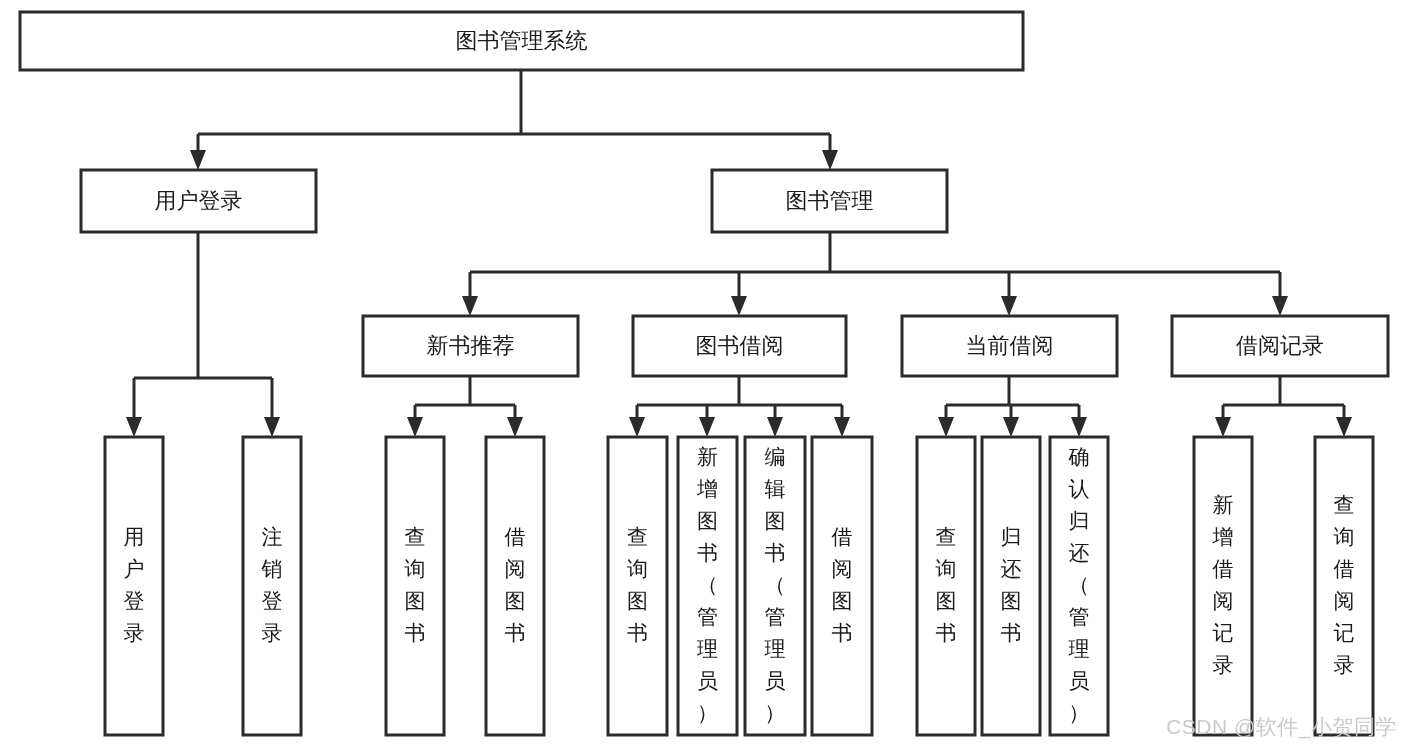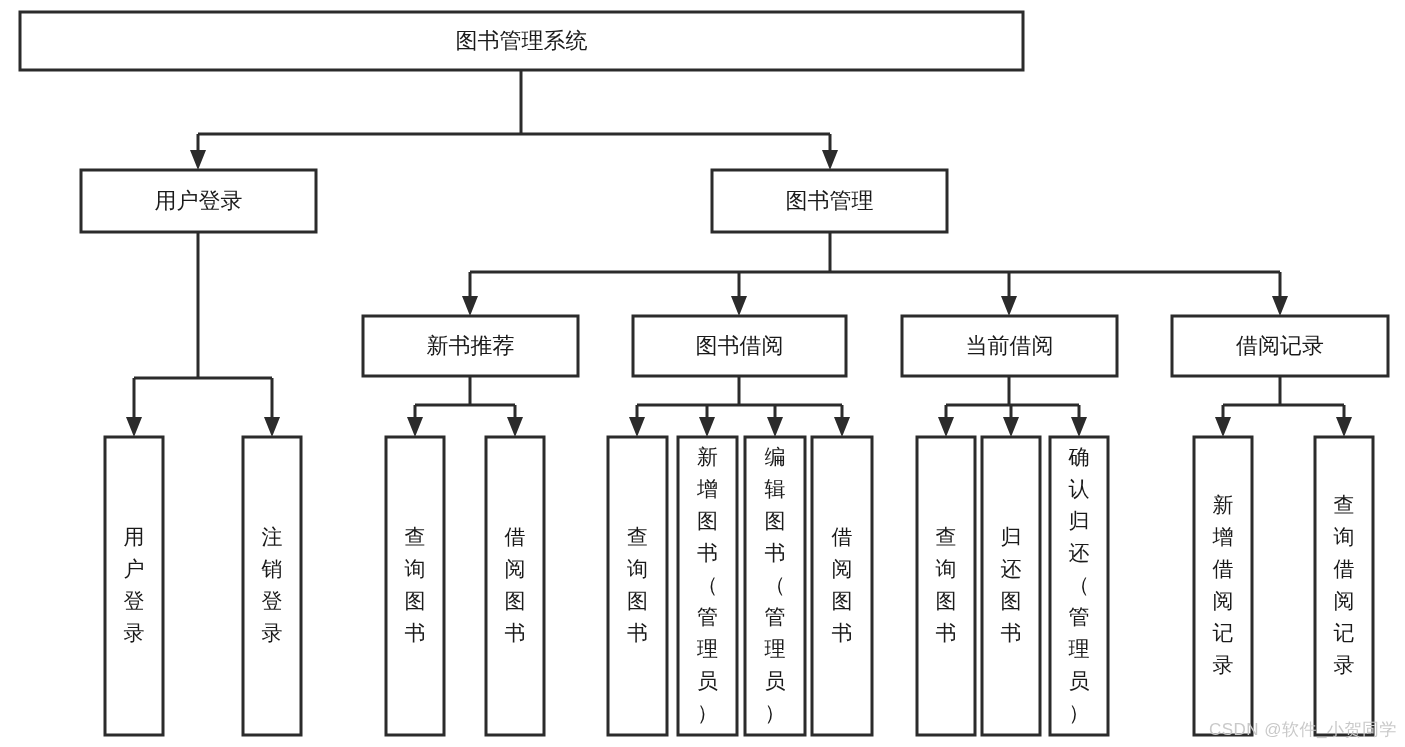--- a/index.html
+++ b/index.html
@@ -52,21 +52,21 @@
     dominant-baseline: middle;
   }
   .node-label.vertical-label {
     font-size: 21px;
   }
   .watermark-text {
     position: absolute;
     right: 8px;
     bottom: 6px;
     color: #c9c9c9;
-    font-size: 17px;
+    font-size: 21px;
     font-family: "Liberation Sans", "DejaVu Sans", sans-serif;
     letter-spacing: 0.5px;
     white-space: nowrap;
     user-select: none;
   }
 </style>
 </head>
 <body>
 
 <div id="diagram-root">

